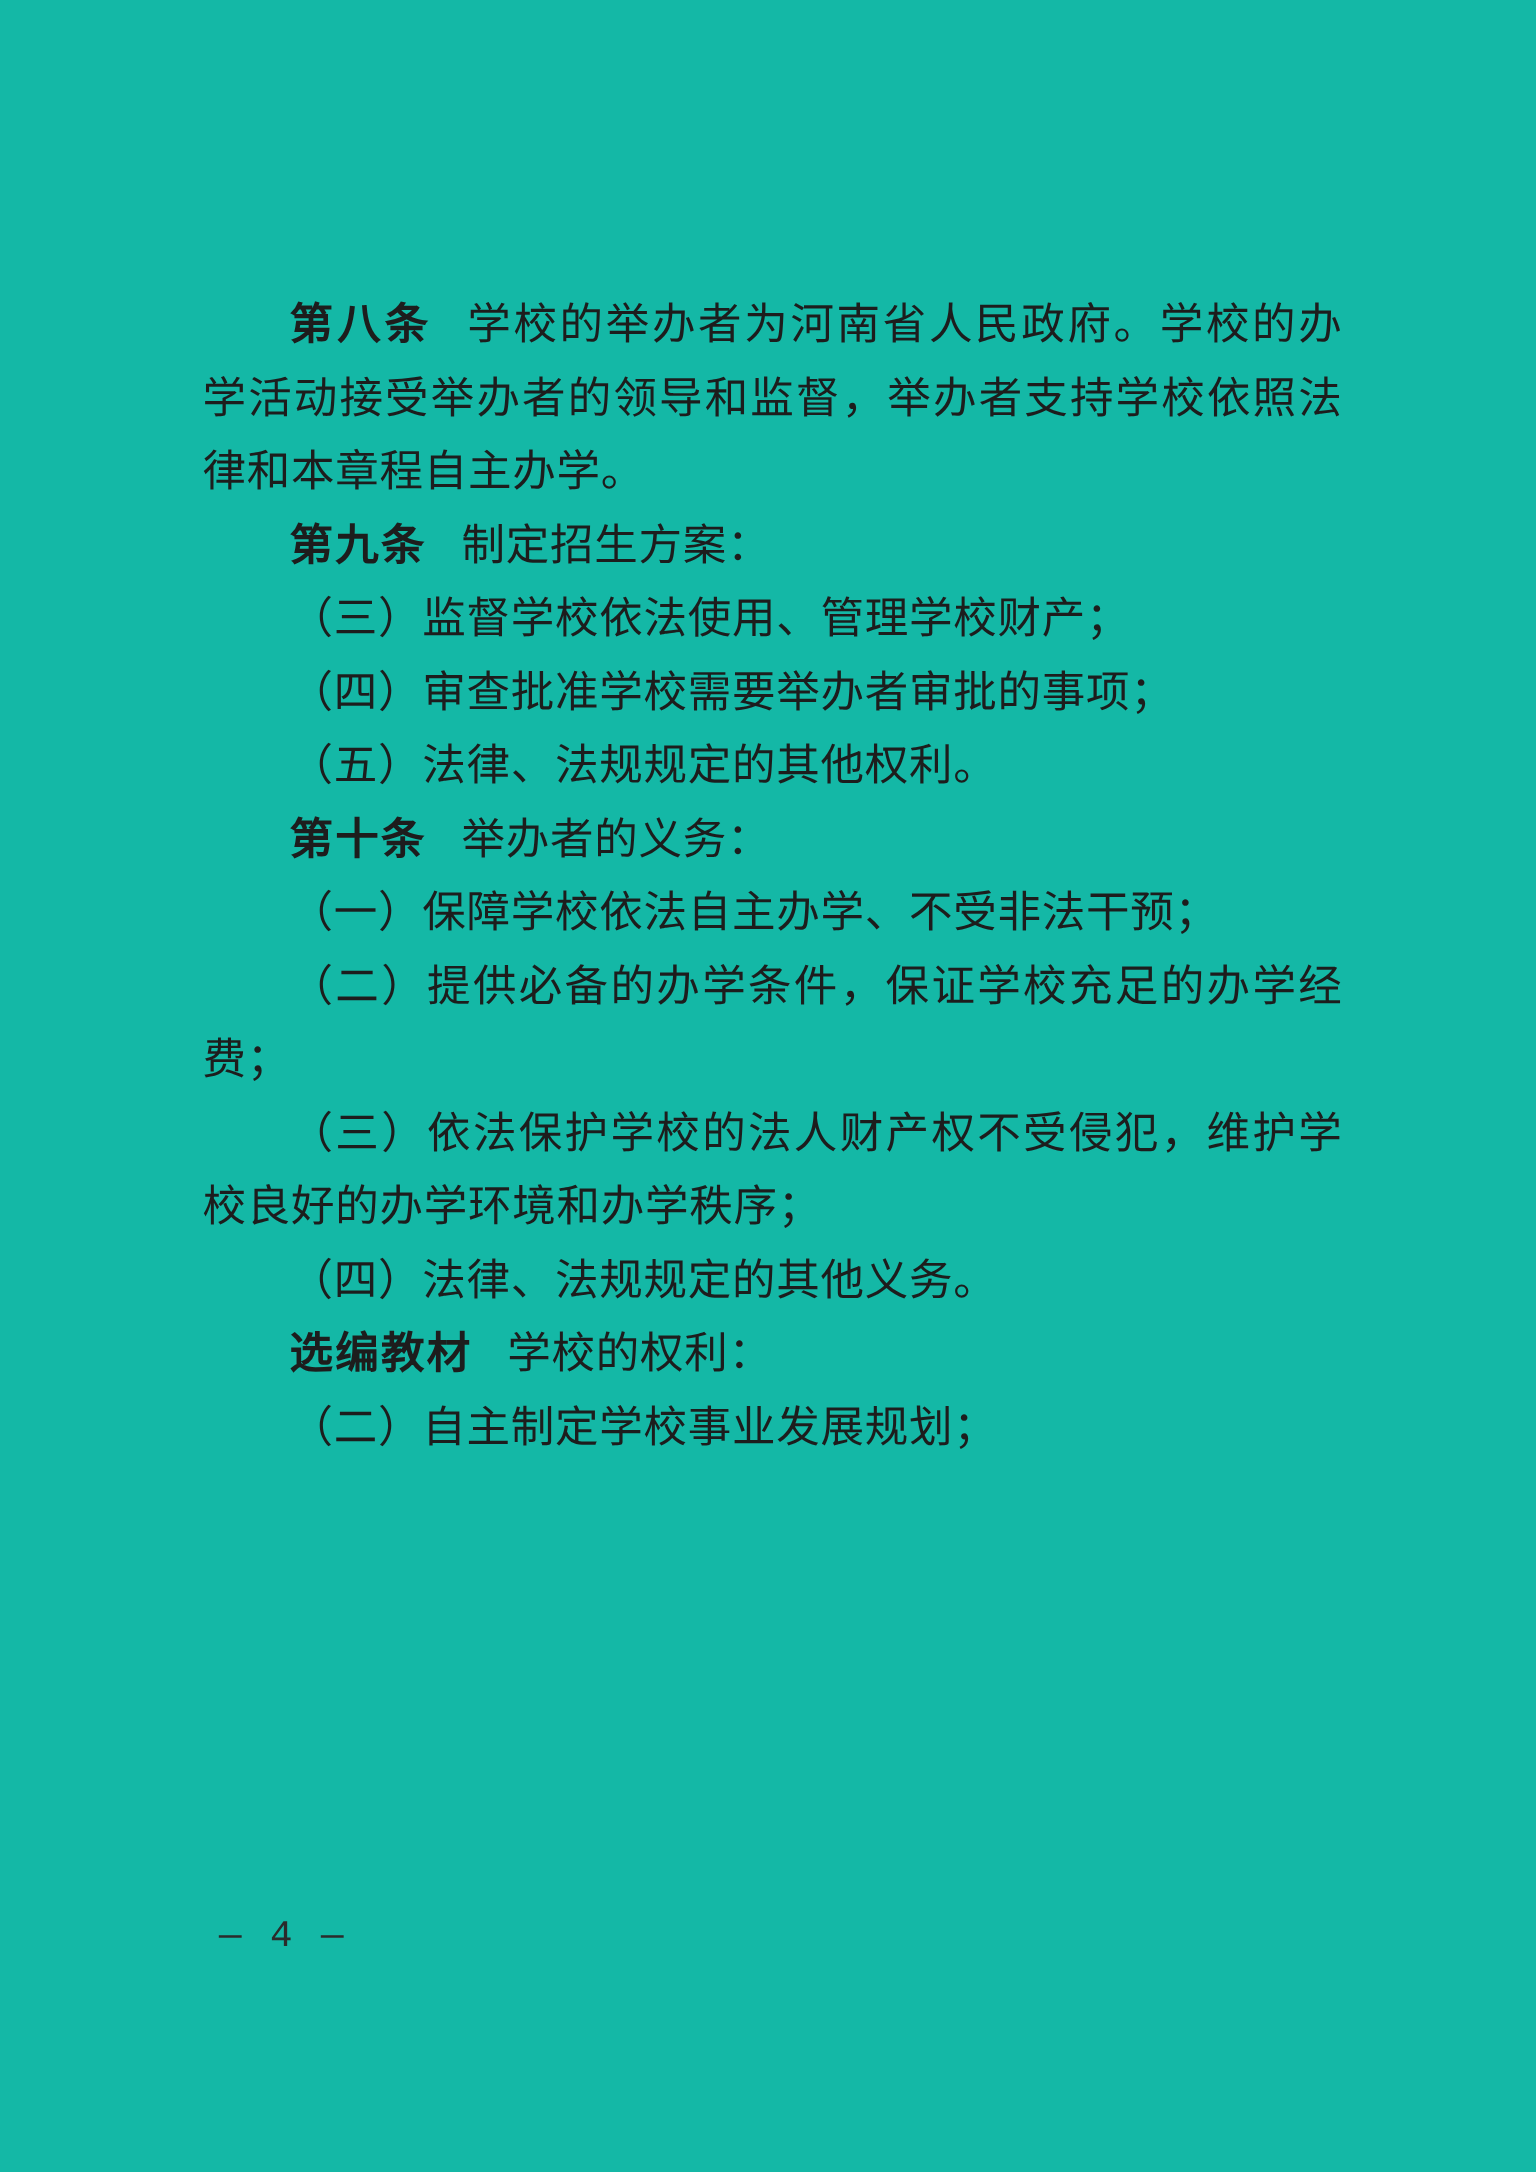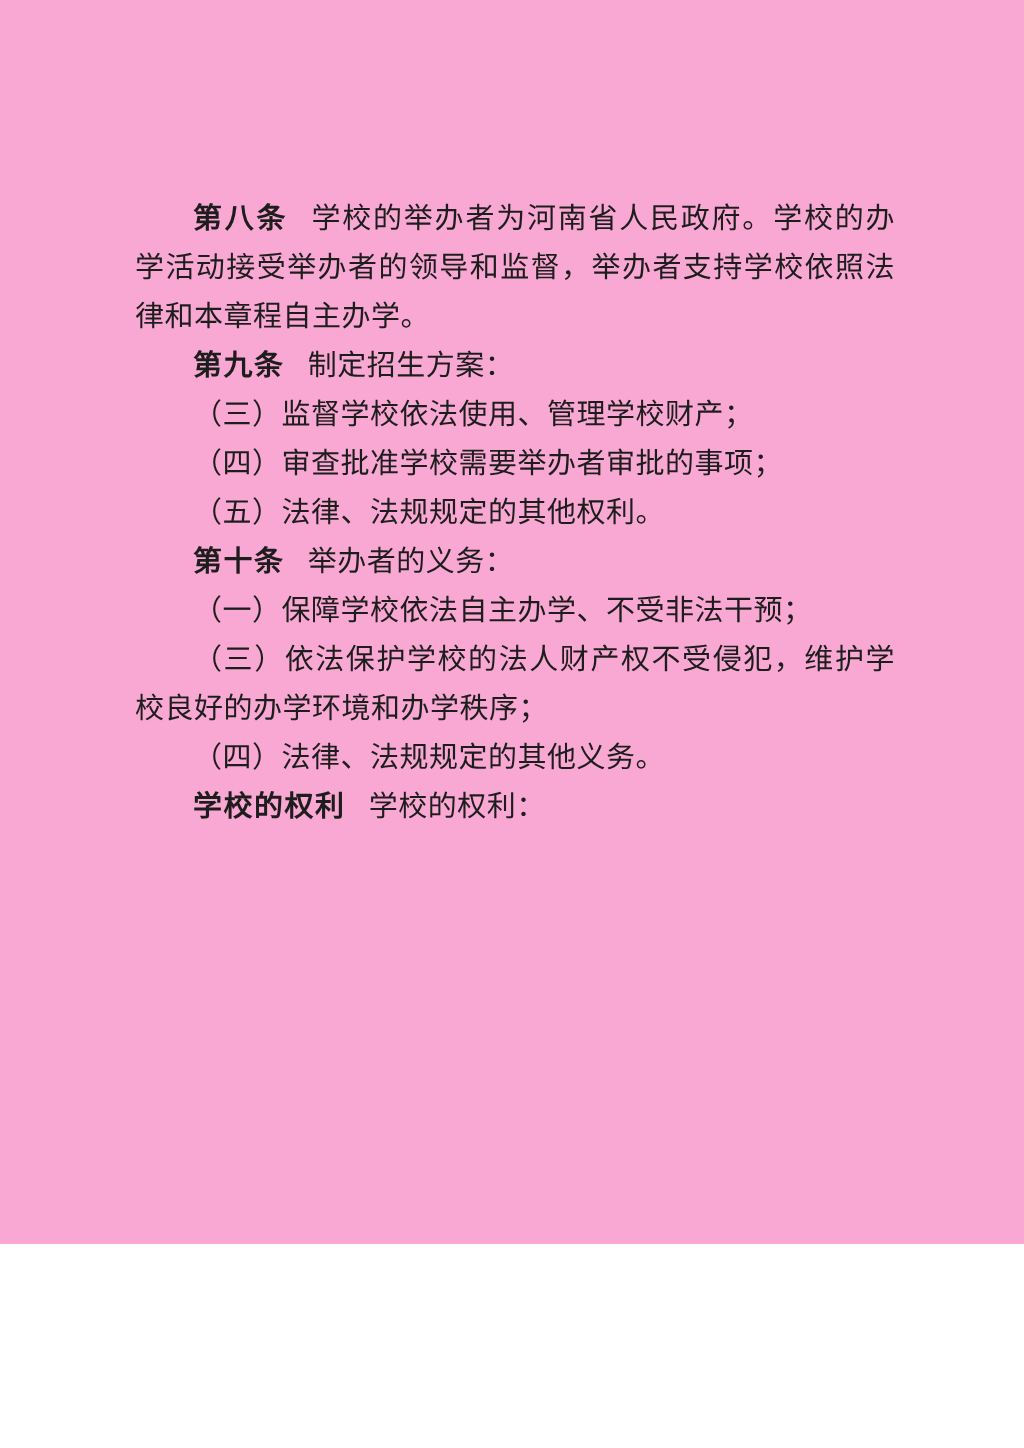--- a/index.html
+++ b/index.html
@@ -4,25 +4,25 @@
 <style>
   * { box-sizing: border-box; }
   html, body {
     margin: 0;
     padding: 0;
     background: #ffffff;
   }
   .page {
     position: relative;
     width: 1024px;
-    height: 1244px;
+    height: 1448px;
     margin: 0 auto;
-    background: #f9a8d4;
+    background: #14b8a6;
     color: #1d1d1d;
-    font-family: Liberation Sans, sans-serif;
+    font-family: Liberation Mono, monospace;
     overflow: hidden;
   }
   .doc-body {
     position: absolute;
     left: 135px;
     top: 194px;
     width: 760px;
     font-size: 29px;
     line-height: 49px;
     text-align: justify;
@@ -63,28 +63,30 @@
     <p class="para"><span>（三）监督学校依法使用、管理学校财产；</span></p>
 
     <p class="para"><span>（四）审查批准学校需要举办者审批的事项；</span></p>
 
     <p class="para"><span>（五）法律、法规规定的其他权利。</span></p>
 
     <p class="para"><b class="article-label">第十条</b><span>举办者的义务：</span></p>
 
     <p class="para"><span>（一）保障学校依法自主办学、不受非法干预；</span></p>
 
+    <p class="para"><span>（二）提供必备的办学条件，保证学校充足的办学经费；</span></p>
 
     <p class="para"><span>（三）依法保护学校的法人财产权不受侵犯，维护学校良好的办学环境和办学秩序；</span></p>
 
     <p class="para"><span>（四）法律、法规规定的其他义务。</span></p>
 
-    <p class="para"><b class="article-label">学校的权利</b><span>学校的权利：</span></p>
+    <p class="para"><b class="article-label">选编教材</b><span>学校的权利：</span></p>
 
 
+    <p class="para"><span>（二）自主制定学校事业发展规划；</span></p>
 
 
   </main>
 
   <footer class="page-footer">
     <span>— 4 —</span>
   </footer>
 
 </div>
 

